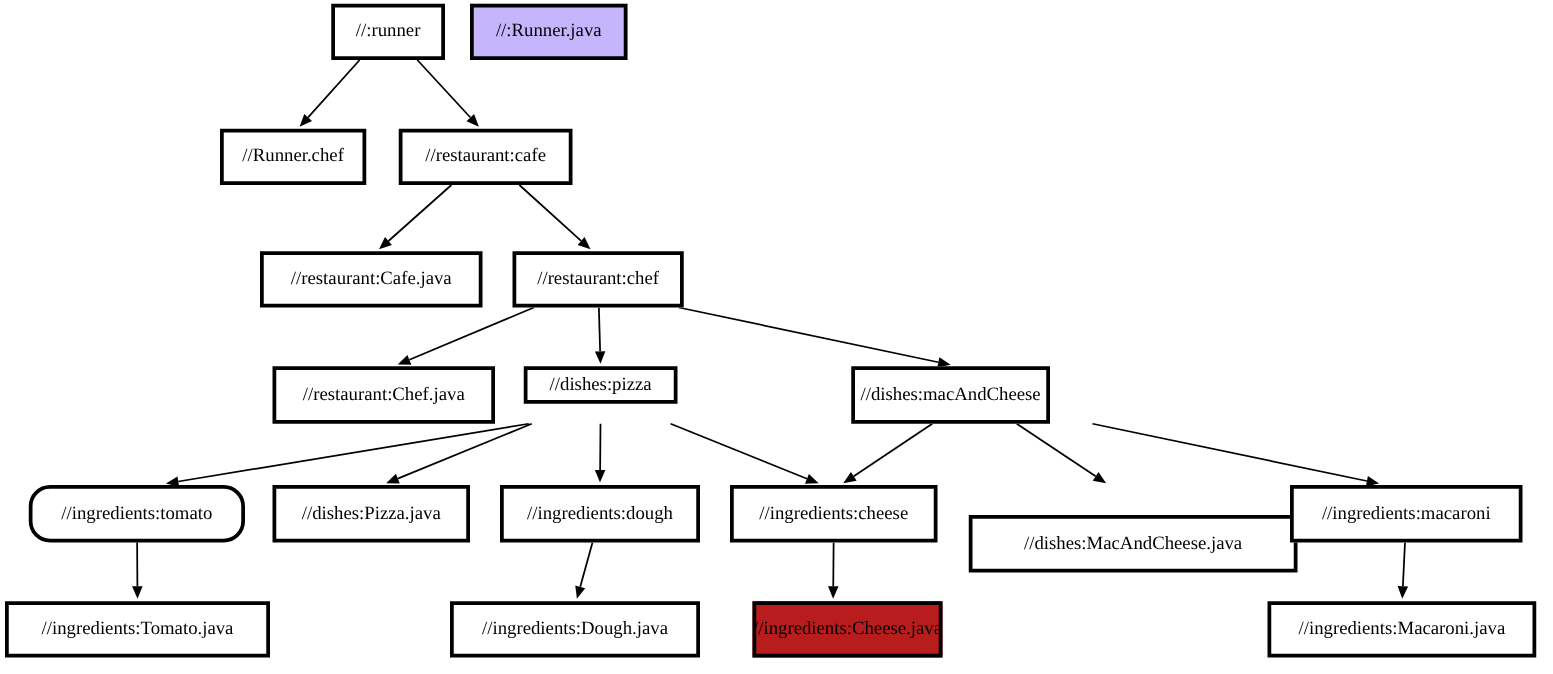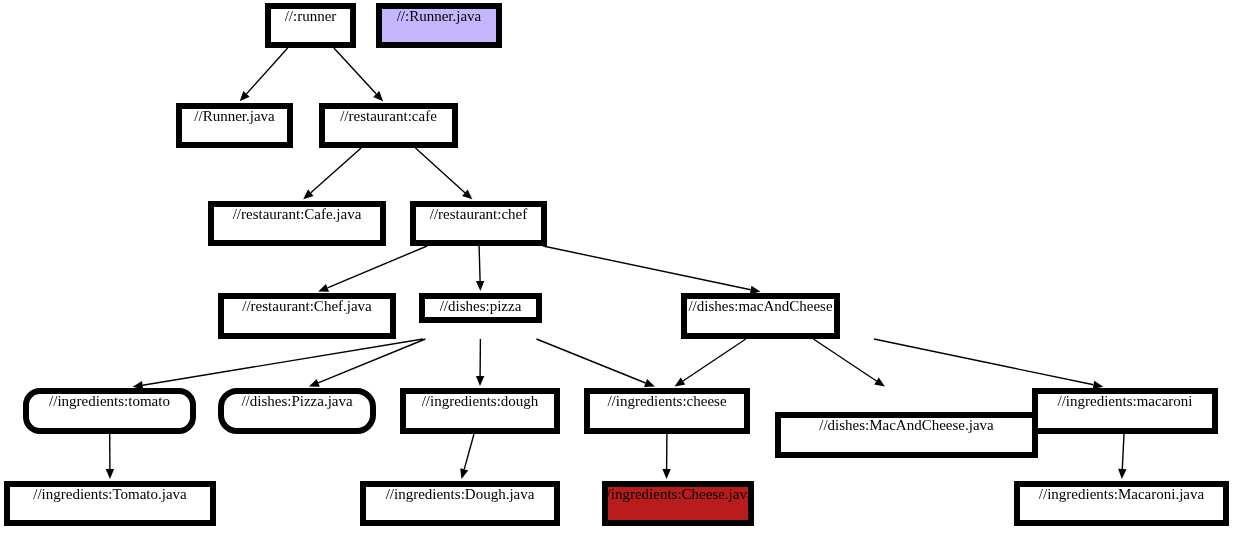--- a/index.html
+++ b/index.html
@@ -26,23 +26,24 @@
   #node-layer {
     position: absolute;
     left: 0;
     top: 0;
     width: 1242px;
     height: 539px;
   }
   .graph-node {
     position: absolute;
     box-sizing: border-box;
-    border: 6px solid #c4b5fd;
+    border: 3px solid #c4b5fd;
     background: #ffffff;
     display: flex;
+    align-items: center;
     justify-content: center;
     white-space: nowrap;
   }
   .graph-node-label {
     font-family: "Liberation Serif", "DejaVu Serif", serif;
     font-size: 15px;
     line-height: 15px;
     color: #000000;
     letter-spacing: 0px;
   }
@@ -92,21 +93,21 @@
     </svg>
 
   <div id="node-layer">
       <div class="graph-node" style="left: 265px; top: 3px; width: 91px; height: 45px; border-color: rgb(0, 0, 0); background: rgb(255, 255, 255);">
         <span class="graph-node-label" style="color: rgb(0, 0, 0);">//:runner</span>
       </div>
       <div class="graph-node" style="left: 376px; top: 3px; width: 126px; height: 45px; border-color: rgb(0, 0, 0); background: #c4b5fd;">
         <span class="graph-node-label" style="color: rgb(0, 0, 0);">//:Runner.java</span>
       </div>
       <div class="graph-node" style="left: 176px; top: 103px; width: 117px; height: 45px; border-color: rgb(0, 0, 0); background: rgb(255, 255, 255);">
-        <span class="graph-node-label" style="color: rgb(0, 0, 0);">//Runner.java</span>
+        <span class="graph-node-label" style="color: rgb(0, 0, 0);">//Runner.chef</span>
       </div>
       <div class="graph-node" style="left: 319px; top: 103px; width: 139px; height: 45px; border-color: rgb(0, 0, 0); background: rgb(255, 255, 255);">
         <span class="graph-node-label" style="color: rgb(0, 0, 0);">//restaurant:cafe</span>
       </div>
       <div class="graph-node" style="left: 208px; top: 201px; width: 178px; height: 45px; border-color: rgb(0, 0, 0); background: rgb(255, 255, 255);">
         <span class="graph-node-label" style="color: rgb(0, 0, 0);">//restaurant:Cafe.java</span>
       </div>
       <div class="graph-node" style="left: 410px; top: 201px; width: 137px; height: 45px; border-color: rgb(0, 0, 0); background: rgb(255, 255, 255);">
         <span class="graph-node-label" style="color: rgb(0, 0, 0);">//restaurant:chef</span>
       </div>
@@ -115,21 +116,21 @@
       </div>
       <div class="graph-node" style="left: 419px; top: 293px; width: 123px; height: 30px; border-color: rgb(0, 0, 0); background: rgb(255, 255, 255);">
         <span class="graph-node-label" style="color: rgb(0, 0, 0);">//dishes:pizza</span>
       </div>
       <div class="graph-node" style="left: 681px; top: 293px; width: 159px; height: 46px; border-color: rgb(0, 0, 0); background: rgb(255, 255, 255);">
         <span class="graph-node-label" style="color: rgb(0, 0, 0);">//dishes:macAndCheese</span>
       </div>
       <div class="graph-node" style="left: 23px; top: 388px; width: 173px; height: 46px; border-color: rgb(0, 0, 0); background: rgb(255, 255, 255); border-radius: 17px;">
         <span class="graph-node-label" style="color: rgb(0, 0, 0);">//ingredients:tomato</span>
       </div>
-      <div class="graph-node" style="left: 218px; top: 388px; width: 158px; height: 46px; border-color: rgb(0, 0, 0); background: rgb(255, 255, 255); border-radius: 19px;">
+      <div class="graph-node" style="left: 218px; top: 388px; width: 158px; height: 46px; border-color: rgb(0, 0, 0); background: rgb(255, 255, 255);">
         <span class="graph-node-label" style="color: rgb(0, 0, 0);">//dishes:Pizza.java</span>
       </div>
       <div class="graph-node" style="left: 400px; top: 388px; width: 160px; height: 46px; border-color: rgb(0, 0, 0); background: rgb(255, 255, 255);">
         <span class="graph-node-label" style="color: rgb(0, 0, 0);">//ingredients:dough</span>
       </div>
       <div class="graph-node" style="left: 584px; top: 388px; width: 166px; height: 46px; border-color: rgb(0, 0, 0); background: rgb(255, 255, 255);">
         <span class="graph-node-label" style="color: rgb(0, 0, 0);">//ingredients:cheese</span>
       </div>
       <div class="graph-node" style="left: 775px; top: 388px; width: 263px; height: 46px; border-color: rgb(0, 0, 0); background: rgb(255, 255, 255); margin-top: 24px;">
         <span class="graph-node-label" style="color: rgb(0, 0, 0);">//dishes:MacAndCheese.java</span>

